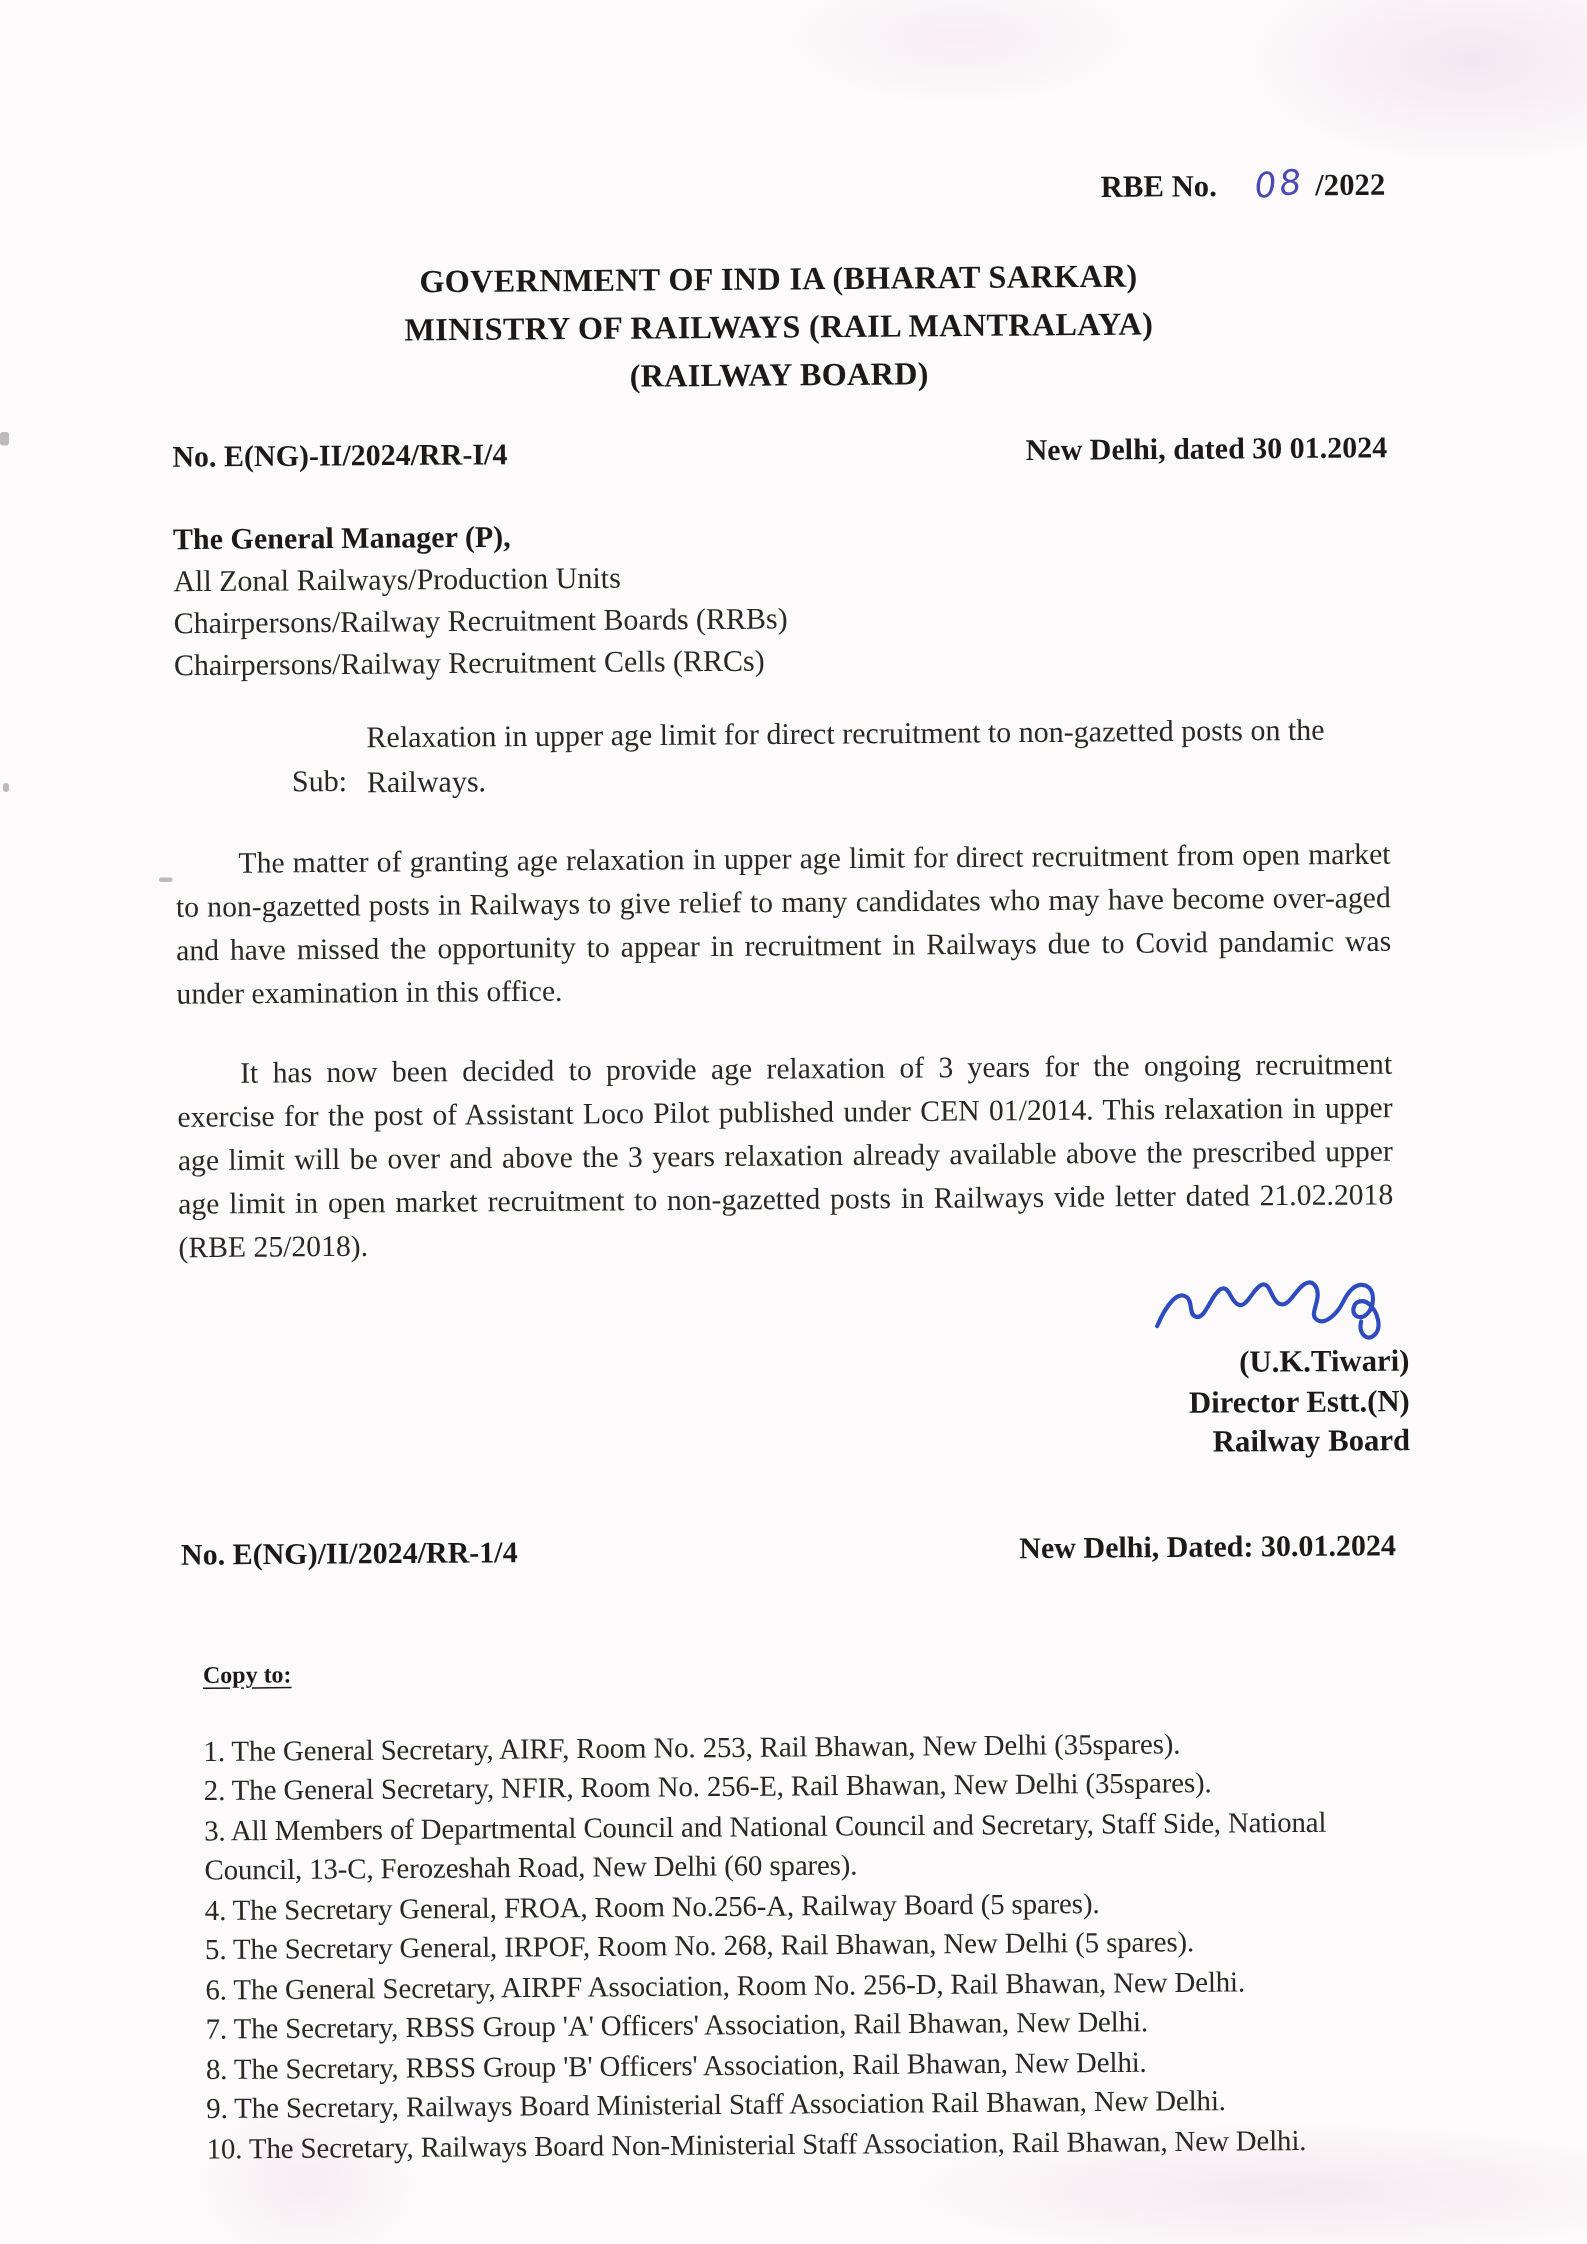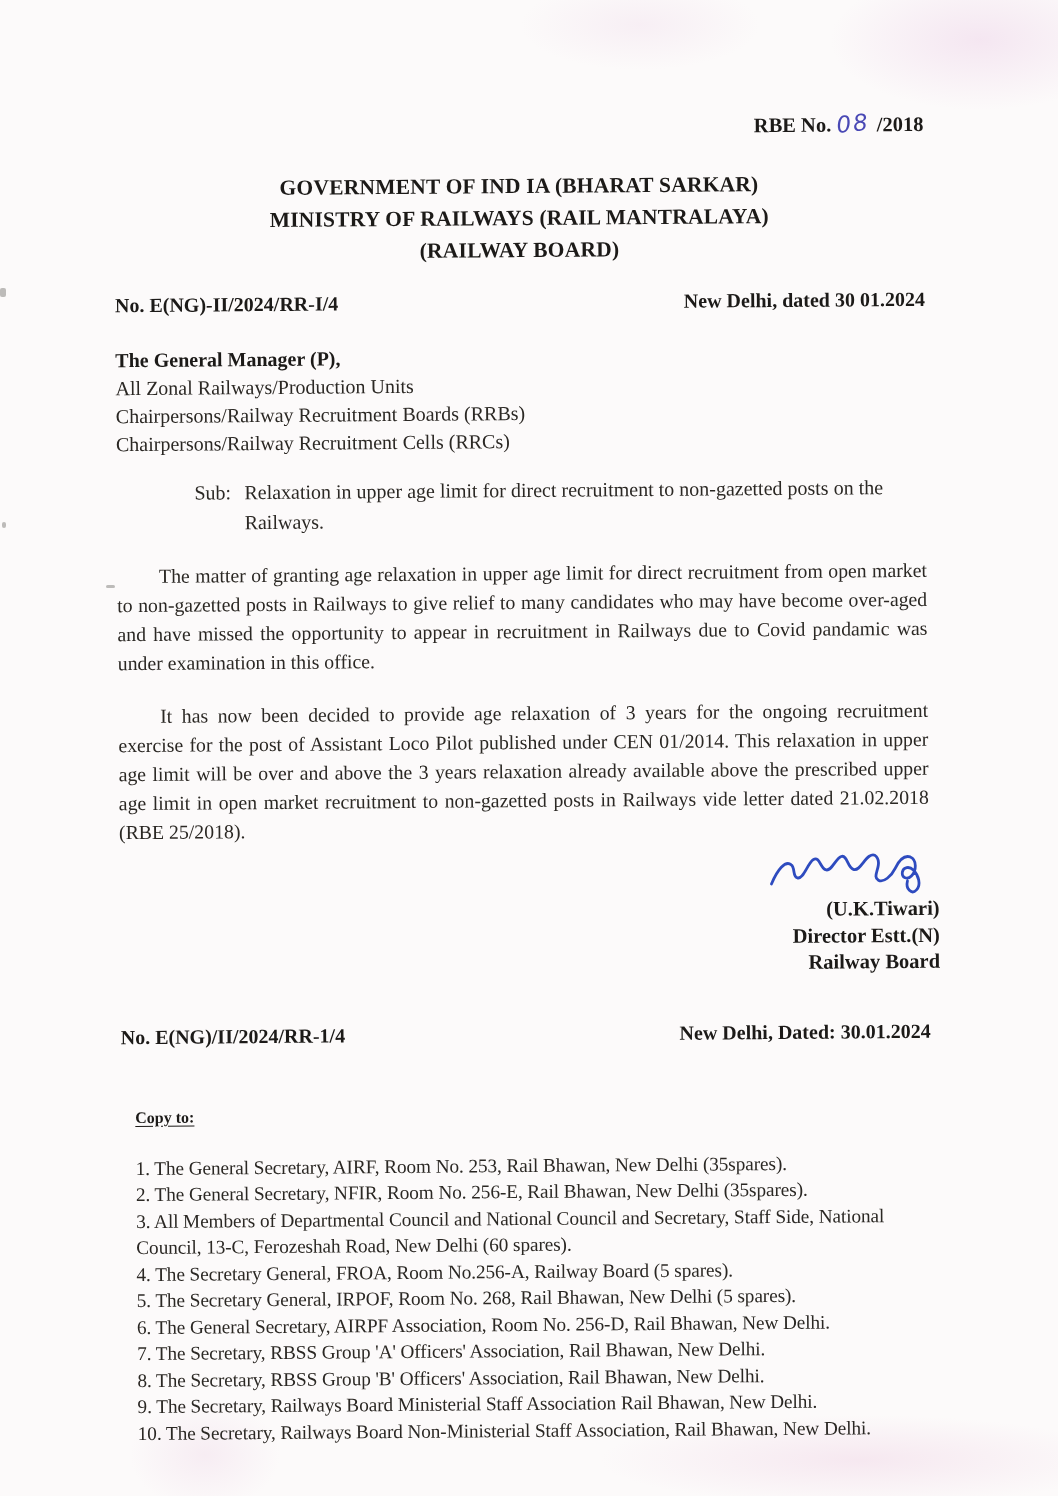--- a/index.html
+++ b/index.html
@@ -28,37 +28,37 @@
   .speck3{left:2px;top:522px;width:4px;height:6px;border-radius:2px;}
 
   .content{
     position:absolute;left:0;top:0;width:1058px;box-sizing:border-box;
     padding:112px 130px 0 118px;
     transform:rotate(-0.45deg);
     transform-origin:520px 700px;
     font-size:19.8px;line-height:29px;
   }
   .rbe-line{text-align:right;font-weight:bold;font-size:20.5px;color:#1c1a18;}
-  .rbe-label{}
+  .rbe-label{margin-right:20px;}
   .rbe-number{
     display:inline-block;
     font-family:"DejaVu Sans", sans-serif;
     font-style:italic;font-weight:500;
     color:#4a49b5;font-size:23px;
     transform:rotate(-5deg);
     letter-spacing:2px;margin-right:2px;
   }
   .header-block{margin-top:28px;text-align:center;font-weight:bold;
     font-size:21.5px;line-height:32px;letter-spacing:.2px;color:#1c1a18;}
   .ref-row{display:flex;justify-content:space-between;align-items:baseline;
     margin-top:22px;font-weight:bold;font-size:20px;color:#1c1a18;}
   .addressee{margin-top:26px;font-size:20px;line-height:28px;}
   .addressee-line-1{font-weight:bold;color:#1c1a18;}
   .subject-row{margin-top:20px;margin-left:78px;display:flex;font-size:20px;line-height:30px;}
-  .subject-label{flex:none;width:50px;}
+  .subject-label{flex:none;width:50px;margin-top:29px;}
   .subject-text{width:706px;}
   .para{margin:24px 0 0 0;text-align:justify;text-indent:42px;line-height:29px;}
   .sig-block{margin-top:2px;margin-right:-10px;text-align:right;
     font-weight:bold;font-size:20.5px;line-height:26.5px;color:#1c1a18;}
   .sig-scribble{display:block;margin-left:auto;margin-right:6px;}
   .ref-row2{display:flex;justify-content:space-between;align-items:baseline;
     margin-top:42px;font-weight:bold;font-size:20px;color:#1c1a18;}
   .copy-block{margin-top:50px;margin-left:14px;}
   .copy-heading{display:inline-block;font-weight:bold;font-size:16px;
     text-decoration:underline;text-underline-offset:3px;color:#1c1a18;}
@@ -76,21 +76,21 @@
   <div class="smudge smudge-bottom-left"></div>
   <div class="speck speck1"></div>
   <div class="speck speck2"></div>
   <div class="speck speck3"></div>
 
   <div class="content">
 
     <div class="rbe-line">
       <span class="rbe-label">RBE No.</span>
       <span class="rbe-number">08</span>
-      <span>/2018</span>
+      <span>/2022</span>
     </div>
 
     <div class="header-block">
       <div>GOVERNMENT OF IND IA (BHARAT SARKAR)</div>
       <div>MINISTRY OF RAILWAYS (RAIL MANTRALAYA)</div>
       <div>(RAILWAY BOARD)</div>
     </div>
 
     <div class="ref-row">
       <span>No. E(NG)-II/2024/RR-I/4</span>

